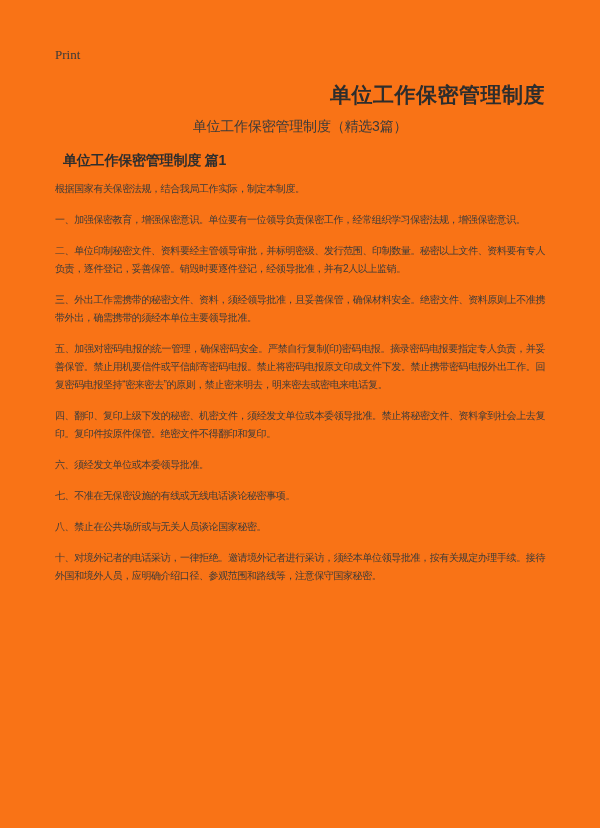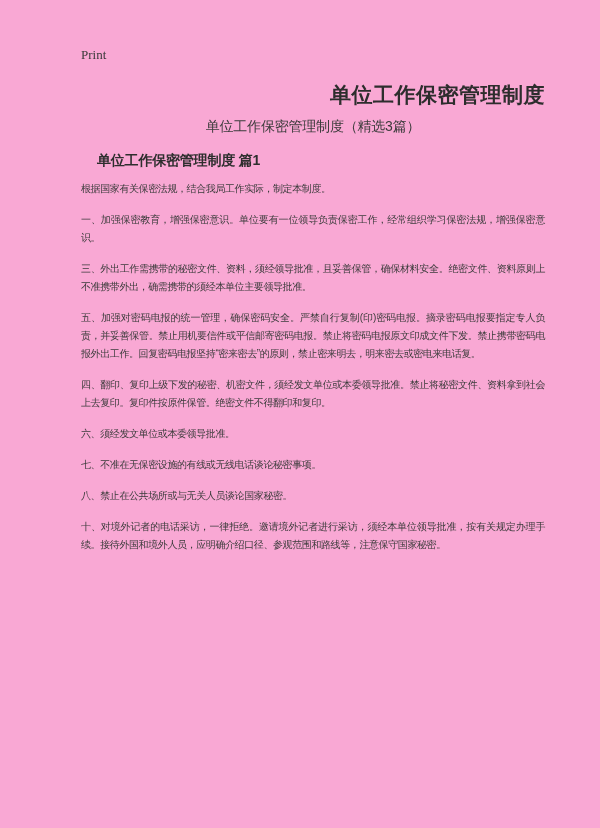--- a/index.html
+++ b/index.html
@@ -11,22 +11,22 @@
     width: 600px;
     height: 828px;
     overflow: hidden;
     font-family: "Liberation Sans", "DejaVu Sans", sans-serif;
     color: #3b3b3b;
   }
   .page {
     box-sizing: border-box;
     width: 600px;
     height: 828px;
-    padding: 47px 55px 0 81px;
-    background: #f9a8d4;
+    padding: 47px 55px 0 55px;
+    background: #f97316;
   }
   .print-link {
     font-family: "Liberation Serif", "DejaVu Serif", serif;
     font-size: 13px;
     line-height: 15px;
     color: #3a3a3a;
     cursor: pointer;
   }
   .doc-title {
     margin: 20px 0 0 0;
@@ -39,21 +39,21 @@
   }
   .doc-subtitle {
     margin-top: 9px;
     font-size: 14px;
     line-height: 19px;
     letter-spacing: -0.2px;
     color: #3b3b3b;
     text-align: center;
   }
   .section-heading {
-    margin: 15px 0 0 16px;
+    margin: 15px 0 0 8px;
     font-size: 14px;
     line-height: 19px;
     font-weight: bold;
     letter-spacing: -0.2px;
     color: #2e2e2e;
   }
   .body-text p {
     margin: 13px 0 0 0;
     font-size: 10px;
     line-height: 18px;
@@ -77,20 +77,21 @@
   <h1 class="doc-title">单位工作保密管理制度</h1>
 
   <div class="doc-subtitle">单位工作保密管理制度（精选3篇）</div>
 
   <h2 class="section-heading">单位工作保密管理制度 篇1</h2>
 
   <div class="body-text">
     <p class="intro">根据国家有关保密法规，结合我局工作实际，制定本制度。</p>
 
     <p>一、加强保密教育，增强保密意识。单位要有一位领导负责保密工作，经常组织学习保密法规，增强保密意识。</p>
+    <p>二、单位印制秘密文件、资料要经主管领导审批，并标明密级、发行范围、印制数量。秘密以上文件、资料要有专人负责，逐件登记，妥善保管。销毁时要逐件登记，经领导批准，并有2人以上监销。</p>
     <p>三、外出工作需携带的秘密文件、资料，须经领导批准，且妥善保管，确保材料安全。绝密文件、资料原则上不准携带外出，确需携带的须经本单位主要领导批准。</p>
     <p>五、加强对密码电报的统一管理，确保密码安全。严禁自行复制(印)密码电报。摘录密码电报要指定专人负责，并妥善保管。禁止用机要信件或平信邮寄密码电报。禁止将密码电报原文印成文件下发。禁止携带密码电报外出工作。回复密码电报坚持“密来密去”的原则，禁止密来明去，明来密去或密电来电话复。</p>
     <p>四、翻印、复印上级下发的秘密、机密文件，须经发文单位或本委领导批准。禁止将秘密文件、资料拿到社会上去复印。复印件按原件保管。绝密文件不得翻印和复印。</p>
     <p>六、须经发文单位或本委领导批准。</p>
     <p>七、不准在无保密设施的有线或无线电话谈论秘密事项。</p>
     <p>八、禁止在公共场所或与无关人员谈论国家秘密。</p>
     <p>十、对境外记者的电话采访，一律拒绝。邀请境外记者进行采访，须经本单位领导批准，按有关规定办理手续。接待外国和境外人员，应明确介绍口径、参观范围和路线等，注意保守国家秘密。</p>
   </div>
 
 </div>

